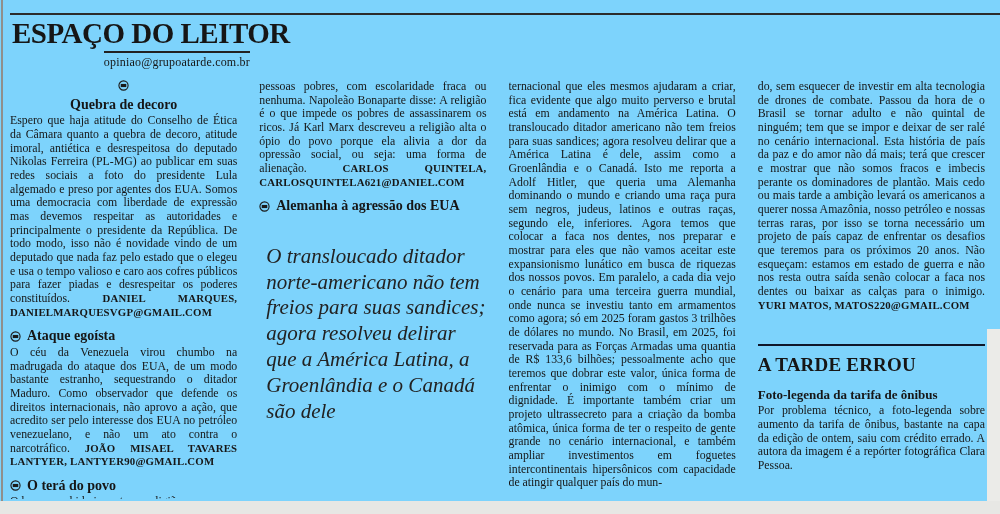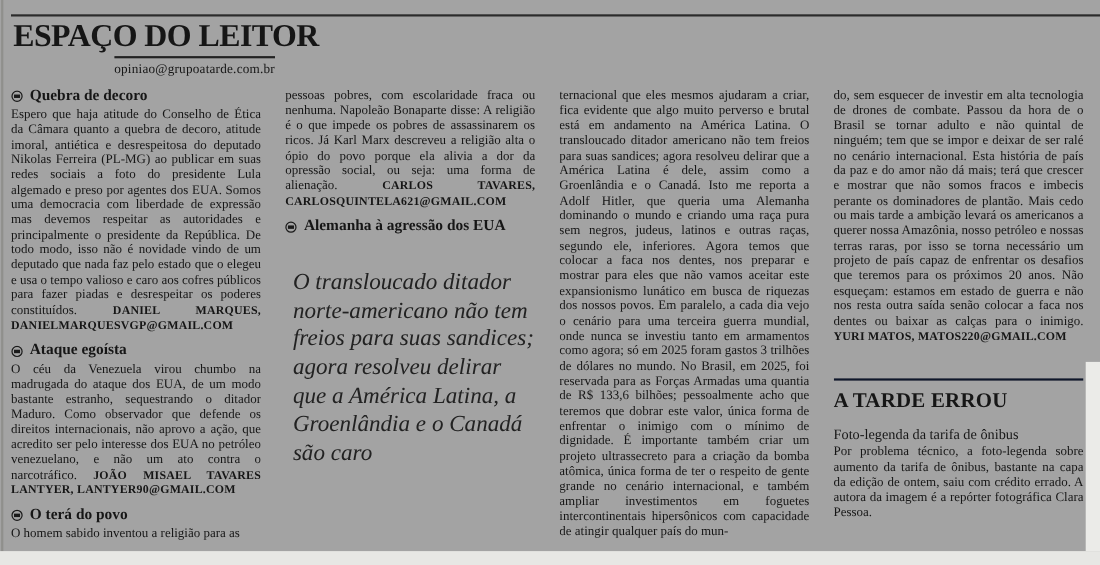--- a/index.html
+++ b/index.html
@@ -1,19 +1,19 @@
 <!DOCTYPE html>
 <html lang="pt"><head>
 <meta charset="utf-8">
 <style>
   html,body{margin:0;padding:0;}
   .page{
     position:relative;
     width:1000px;height:514px;
-    background:#a3a3a3;
+    background:#7dd3fc;
     overflow:hidden;
     font-family:"Liberation Serif", serif;
     color:#161616;
   }
   .left-edge{
     position:absolute;left:1px;top:0;width:2px;height:502px;
     background:#8f8f8c;
   }
   .top-rule{
     position:absolute;left:10px;right:0;top:13px;height:2px;
@@ -43,21 +43,21 @@
   .columns{
     position:absolute;left:10px;top:80px;right:15px;bottom:15px;
     display:flex;gap:22px;
   }
   .col{flex:1 1 0;min-width:0;overflow:hidden;}
   .letter-title{
     display:flex;align-items:center;gap:6px;
     font-weight:bold;font-size:14px;line-height:1.1;
     margin:9px 0 2px;
   }
-  .letter-title.first{margin-top:0;}
+  .letter-title.first{margin-top:0;flex-direction:column;}
   .letter-icon{display:inline-flex;flex:0 0 auto;}
   .body{
     margin:0;
     font-size:11.8px;line-height:1.16;
     text-align:justify;text-justify:inter-word;
     overflow-wrap:anywhere;
   }
   .author{
     font-weight:bold;font-size:10.8px;letter-spacing:0.2px;
   }
@@ -68,21 +68,21 @@
   }
   .correction{
     margin-top:32px;
     border-top:2px solid #0f172a;
     padding-top:9px;
   }
   .correction-title{
     font-size:19px;font-weight:bold;letter-spacing:0.2px;line-height:1;
   }
   .correction-sub{
-    font-size:13px;font-weight:normal;margin:13px 0 1px;
+    font-size:13px;font-weight:bold;margin:13px 0 1px;
   }
 </style>
 </head>
 <body>
 
 <div class="page">
   <div class="top-rule"></div>
   <div class="left-edge"></div>
 
   <div class="masthead">
@@ -121,33 +121,33 @@
               <circle cx="6" cy="6" r="5" fill="none" stroke="#1a1a1a" stroke-width="1.2"></circle>
               <rect x="3" y="4.3" width="6" height="3.4" fill="#1a1a1a"></rect>
             </svg>
         </span>
         <span>O terá do povo</span>
       </div>
       <p class="body">O homem sabido inventou a religião para as</p>
     </div>
 
     <div class="col">
-      <p class="body"><span>pessoas pobres, com escolaridade fraca ou nenhuma. Napoleão Bonaparte disse: A religião é o que impede os pobres de assassinarem os ricos. Já Karl Marx descreveu a religião alta o ópio do povo porque ela alivia a dor da opressão social, ou seja: uma forma de alienação.</span> <span class="author">CARLOS TAVARES, CARLOSQUINTELA621@GMAIL.COM</span></p>
+      <p class="body"><span>pessoas pobres, com escolaridade fraca ou nenhuma. Napoleão Bonaparte disse: A religião é o que impede os pobres de assassinarem os ricos. Já Karl Marx descreveu a religião alta o ópio do povo porque ela alivia a dor da opressão social, ou seja: uma forma de alienação.</span> <span class="author">CARLOS QUINTELA, CARLOSQUINTELA621@DANIEL.COM</span></p>
 
       <div class="letter-title">
         <span class="letter-icon">
           <svg width="11" height="11" viewBox="0 0 12 12">
               <circle cx="6" cy="6" r="5" fill="none" stroke="#1a1a1a" stroke-width="1.2"></circle>
               <rect x="3" y="4.3" width="6" height="3.4" fill="#1a1a1a"></rect>
             </svg>
         </span>
         <span>Alemanha à agressão dos EUA</span>
       </div>
 
-      <div class="pull-quote">O transloucado ditador norte-americano não tem freios para suas sandices; agora resolveu delirar que a América Latina, a Groenlândia e o Canadá são caro</div>
+      <div class="pull-quote">O transloucado ditador norte-americano não tem freios para suas sandices; agora resolveu delirar que a América Latina, a Groenlândia e o Canadá são dele</div>
     </div>
 
     <div class="col">
       <p class="body">ternacional que eles mesmos ajudaram a criar, fica evidente que algo muito perverso e brutal está em andamento na América Latina. O transloucado ditador americano não tem freios para suas sandices; agora resolveu delirar que a América Latina é dele, assim como a Groenlândia e o Canadá. Isto me reporta a Adolf Hitler, que queria uma Alemanha dominando o mundo e criando uma raça pura sem negros, judeus, latinos e outras raças, segundo ele, inferiores. Agora temos que colocar a faca nos dentes, nos preparar e mostrar para eles que não vamos aceitar este expansionismo lunático em busca de riquezas dos nossos povos. Em paralelo, a cada dia vejo o cenário para uma terceira guerra mundial, onde nunca se investiu tanto em armamentos como agora; só em 2025 foram gastos 3 trilhões de dólares no mundo. No Brasil, em 2025, foi reservada para as Forças Armadas uma quantia de R$ 133,6 bilhões; pessoalmente acho que teremos que dobrar este valor, única forma de enfrentar o inimigo com o mínimo de dignidade. É importante também criar um projeto ultrassecreto para a criação da bomba atômica, única forma de ter o respeito de gente grande no cenário internacional, e também ampliar investimentos em foguetes intercontinentais hipersônicos com capacidade de atingir qualquer país do mun-</p>
     </div>
 
     <div class="col">
       <p class="body"><span>do, sem esquecer de investir em alta tecnologia de drones de combate. Passou da hora de o Brasil se tornar adulto e não quintal de ninguém; tem que se impor e deixar de ser ralé no cenário internacional. Esta história de país da paz e do amor não dá mais; terá que crescer e mostrar que não somos fracos e imbecis perante os dominadores de plantão. Mais cedo ou mais tarde a ambição levará os americanos a querer nossa Amazônia, nosso petróleo e nossas terras raras, por isso se torna necessário um projeto de país capaz de enfrentar os desafios que teremos para os próximos 20 anos. Não esqueçam: estamos em estado de guerra e não nos resta outra saída senão colocar a faca nos dentes ou baixar as calças para o inimigo.</span> <span class="author">YURI MATOS, MATOS220@GMAIL.COM</span></p>
 
       <div class="correction">

